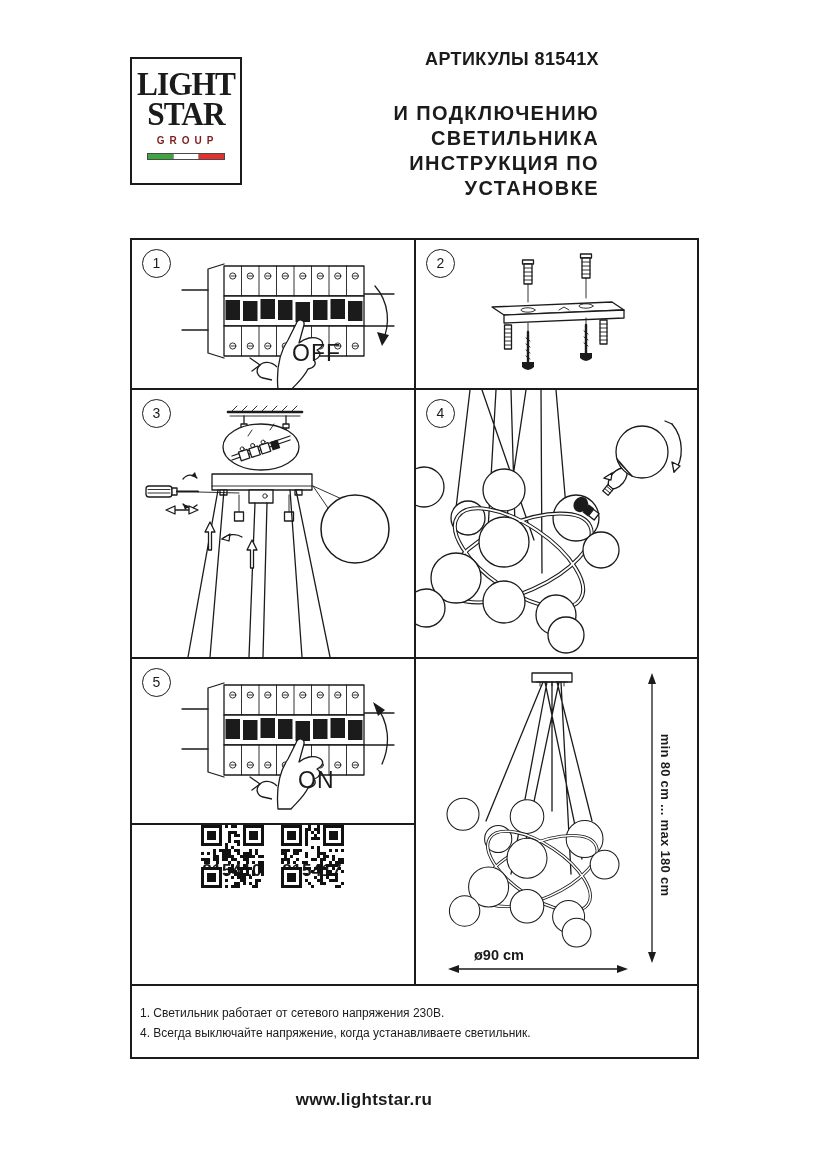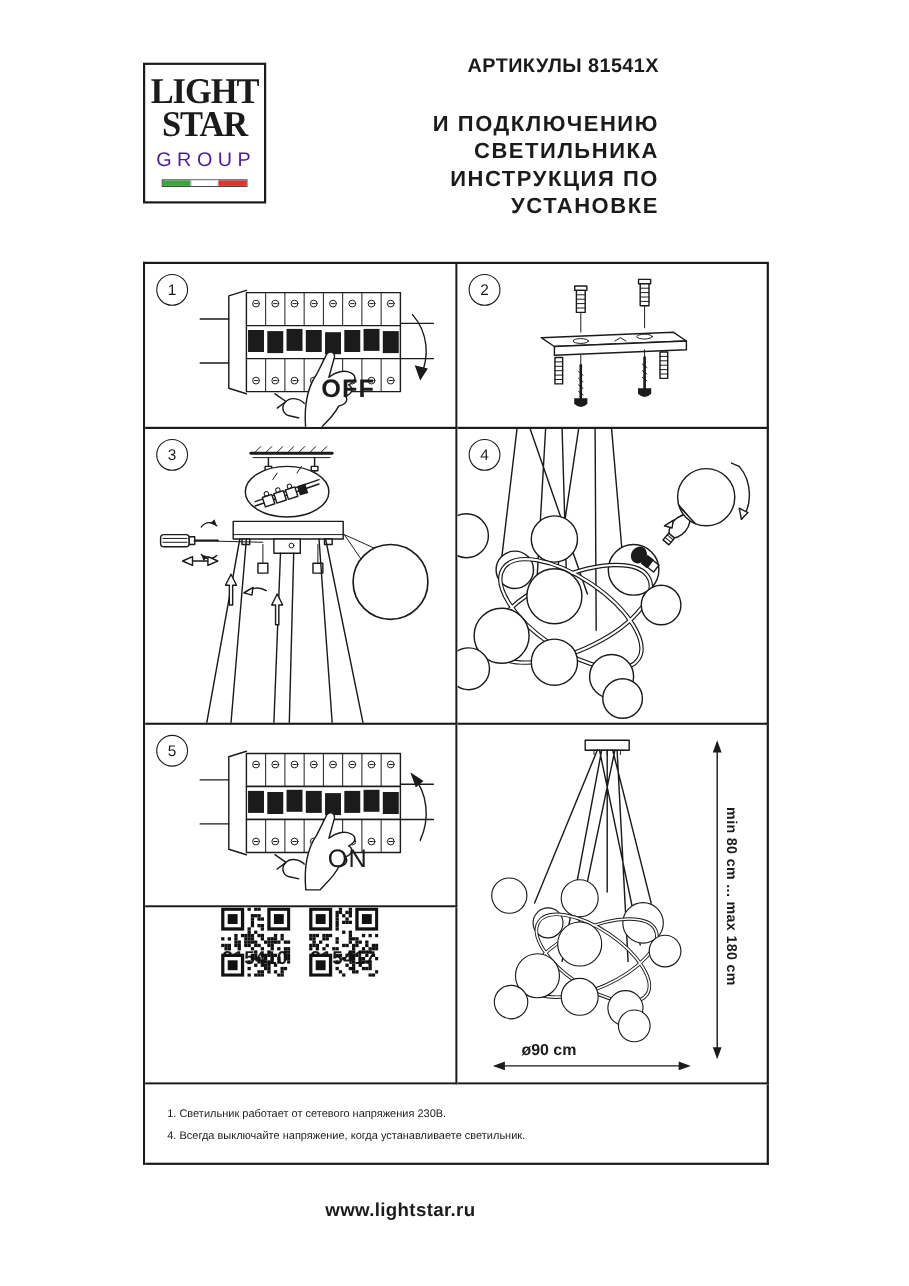--- a/index.html
+++ b/index.html
@@ -6,21 +6,21 @@
   html,body{margin:0;padding:0;background:#fff;}
   .page{position:relative;width:728px;height:1169px;background:var(--paper);
         font-family:"Liberation Sans",sans-serif;color:var(--ink);overflow:hidden;}
 
   
   .logo{position:absolute;left:130px;top:57px;width:112px;height:128px;
         border:2px solid var(--ink);box-sizing:border-box;text-align:center;background:#fff;}
   .logo-word{font-family:"Liberation Serif",serif;font-weight:bold;font-size:33px;
              line-height:0.92;letter-spacing:-1px;transform:scaleX(.95);}
   .logo-word.first{margin-top:10px;}
-  .logo-group{font-size:18px;letter-spacing:5px;margin-top:5px;margin-left:3px;color:#4c1d95;}
+  .logo-group{font-size:10px;letter-spacing:5px;margin-top:5px;margin-left:3px;color:#7f1d1d;font-weight:bold;}
   .flag{display:flex;width:78px;height:7px;margin:7px auto 0;border:1px solid #4a4a4a;box-sizing:border-box;}
   .flag span{flex:1;}
   .flag .g{background:var(--green);}
   .flag .w{background:#fff;border-left:1px solid #9a9a9a;border-right:1px solid #9a9a9a;}
   .flag .r{background:var(--red);}
 
   
   .head-block{position:absolute;left:290px;right:129px;top:48px;text-align:right;}
   .head-series,.head-articles{font-size:18px;font-weight:bold;line-height:23px;letter-spacing:.4px;}
   .head-title{margin-top:30px;font-size:20px;font-weight:bold;letter-spacing:1.4px;line-height:25px;}
@@ -38,35 +38,35 @@
   .cqr{left:0;top:585px;width:284px;height:161px;}
   .cdim{left:284px;top:419px;width:283px;height:327px;}
   .cnotes{left:0;top:746px;width:567px;height:73px;}
 
   .badge{position:absolute;left:10px;top:9px;width:27px;height:27px;border:1.6px solid var(--ink);
          border-radius:50%;text-align:center;line-height:27px;font-size:14px;background:#fff;z-index:3;}
 
   .cell svg{position:absolute;left:0;top:0;width:100%;height:100%;}
 
   .switch-label{position:absolute;font-size:23px;letter-spacing:1px;color:var(--ink);z-index:2;}
-  .c1 .switch-label{left:160px;top:100px;font-weight:bold;}
+  .c1 .switch-label{left:160px;top:100px;}
   .c5 .switch-label{left:166px;top:108px;}
 
   .qr-label{position:absolute;width:64px;text-align:center;font-size:17px;font-weight:bold;
             letter-spacing:.5px;top:36px;}
   .qr-label.l{left:68px;} .qr-label.r{left:148px;}
   .qr-svg{position:absolute !important;width:63px !important;height:63px !important;top:66px;}
   .qr-svg.l{left:69px;} .qr-svg.r{left:149px;}
 
   .dim-v-label{position:absolute;left:249px;top:156px;transform:translate(-50%,-50%) rotate(90deg);
                white-space:nowrap;font-size:13px;font-weight:bold;letter-spacing:.3px;}
   .dim-h-label{position:absolute;left:58px;top:288px;width:128px;text-align:left;
                font-size:14.5px;font-weight:bold;}
 
-  .notes-text{padding:17px 0 0 20px;font-size:10px;line-height:20px;}
+  .notes-text{padding:17px 0 0 8px;font-size:12px;line-height:20px;}
 
   .footer{position:absolute;left:0;right:0;top:1090px;text-align:center;
           font-size:17px;font-weight:bold;letter-spacing:.3px;}
 
   
   .ln{fill:none;stroke:var(--ink);stroke-width:1.3;stroke-linecap:round;stroke-linejoin:round;}
   .th{fill:none;stroke:var(--ink);stroke-width:.9;stroke-linecap:round;}
   .fw{fill:#fff;stroke:var(--ink);stroke-width:1.3;stroke-linejoin:round;}
   .fk{fill:var(--ink);stroke:none;}
   .ring{fill:none;stroke:var(--ink);stroke-width:4;}

